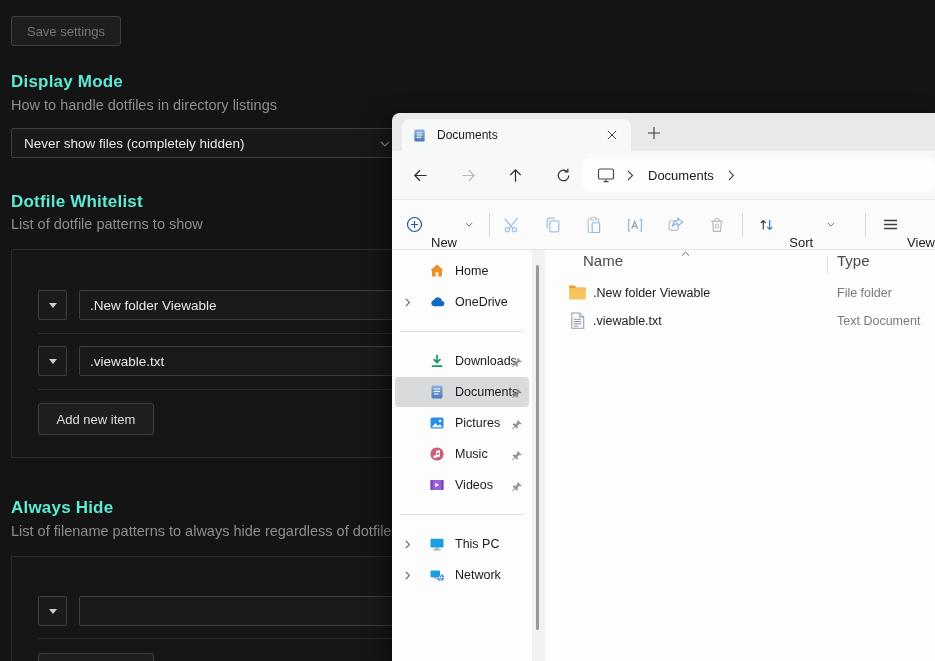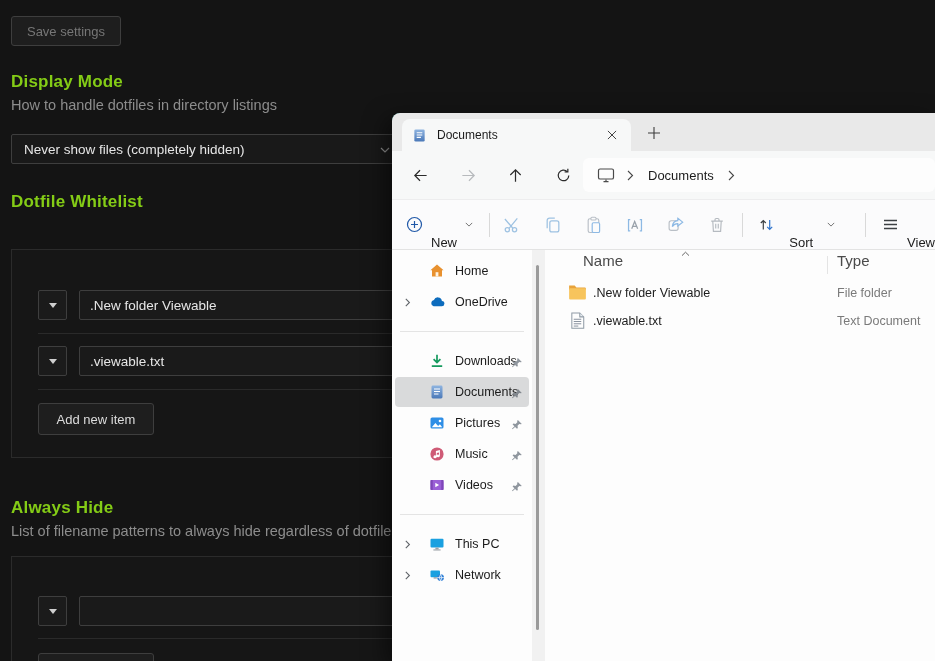--- a/index.html
+++ b/index.html
@@ -3,21 +3,21 @@
 <meta charset="utf-8">
 <style>
   * { margin:0; padding:0; box-sizing:border-box; }
   html,body { width:935px; height:661px; }
   body { font-family:"Liberation Sans", sans-serif; background:#141414; position:relative; overflow:hidden; }
   .abs { position:absolute; }
 
   
   .dk-btn { background:#1e1e1e; border:1px solid #3e3e3e; border-radius:3px; color:#767676;
             font-size:13px; display:flex; align-items:center; justify-content:center; cursor:pointer; }
-  .dk-h   { color:#84cc16; font-size:17px; font-weight:700; letter-spacing:.2px; }
+  .dk-h   { color:#5eead4; font-size:17px; font-weight:700; letter-spacing:.2px; }
   .dk-sub { color:#8d8d8d; font-size:14.5px; }
   .dk-select { background:#191919; border:1px solid #3e3e3e; border-radius:2px; color:#e6e6e6;
                font-size:13.5px; display:flex; align-items:center; padding:0 12px; }
   .dk-panel { border:1px solid #2b2b2b; background:#161616; }
   .dk-row-btn { width:29px; height:30px; background:#1b1b1b; border:1px solid #3e3e3e; border-radius:2px;
                 display:flex; align-items:center; justify-content:center; }
   .dk-input { height:30px; background:#1a1a1a; border:1px solid #3e3e3e; border-radius:2px; color:#e6e6e6;
               font-size:13.5px; padding:0 10px; font-family:"Liberation Sans", sans-serif; outline:none; }
   .dk-div { height:1px; background:#2a2a2a; }
 
@@ -61,28 +61,29 @@
 </head>
 <body>
 
 <div class="abs" style="left:0;top:0;width:935px;height:661px;">
 
   <button class="dk-btn abs" style="left:11px;top:16px;width:110px;height:30px;">Save settings</button>
 
   <div class="dk-h abs" style="left:11px;top:72px;">Display Mode</div>
   <div class="dk-sub abs" style="left:11px;top:97px;">How to handle dotfiles in directory listings</div>
 
-  <div class="dk-select abs" style="left:11px;top:134px;width:400px;height:30px;">
+  <div class="dk-select abs" style="left:11px;top:128px;width:400px;height:30px;">
     <span>Never show files (completely hidden)</span>
     <svg class="abs" style="left:368px;top:12px;" width="10" height="6" viewBox="0 0 10 6">
       <path d="M1 1l4 4 4-4" stroke="#8a8a8a" stroke-width="1.2" fill="none"></path>
     </svg>
   </div>
 
   <div class="dk-h abs" style="left:11px;top:192px;">Dotfile Whitelist</div>
+  <div class="dk-sub abs" style="left:11px;top:216px;">List of dotfile patterns to show</div>
 
   <div class="dk-panel abs" style="left:11px;top:249px;width:410px;height:209px;">
     <div class="dk-row-btn abs" style="left:26px;top:40px;">
       <svg width="8" height="5" viewBox="0 0 8 5">
         <path d="M0 0h8L4 5z" fill="#cfcfcf"></path>
         </svg>
     </div>
     <input class="dk-input abs" style="left: 67px; top: 40px; width: 330px;" value=".New folder Viewable">
     <div class="dk-div abs" style="left:26px;top:83px;width:371px;"></div>
 

